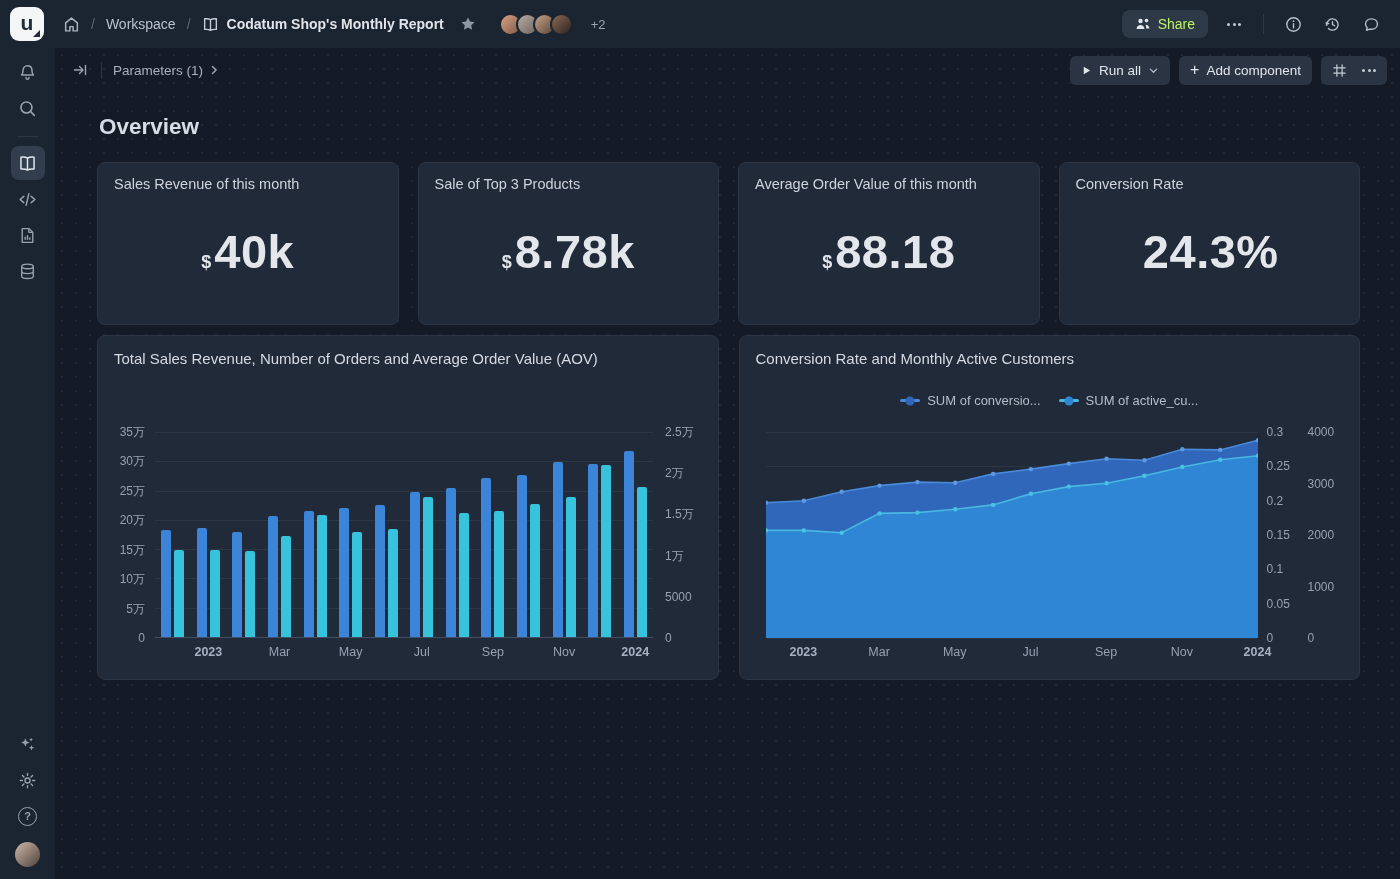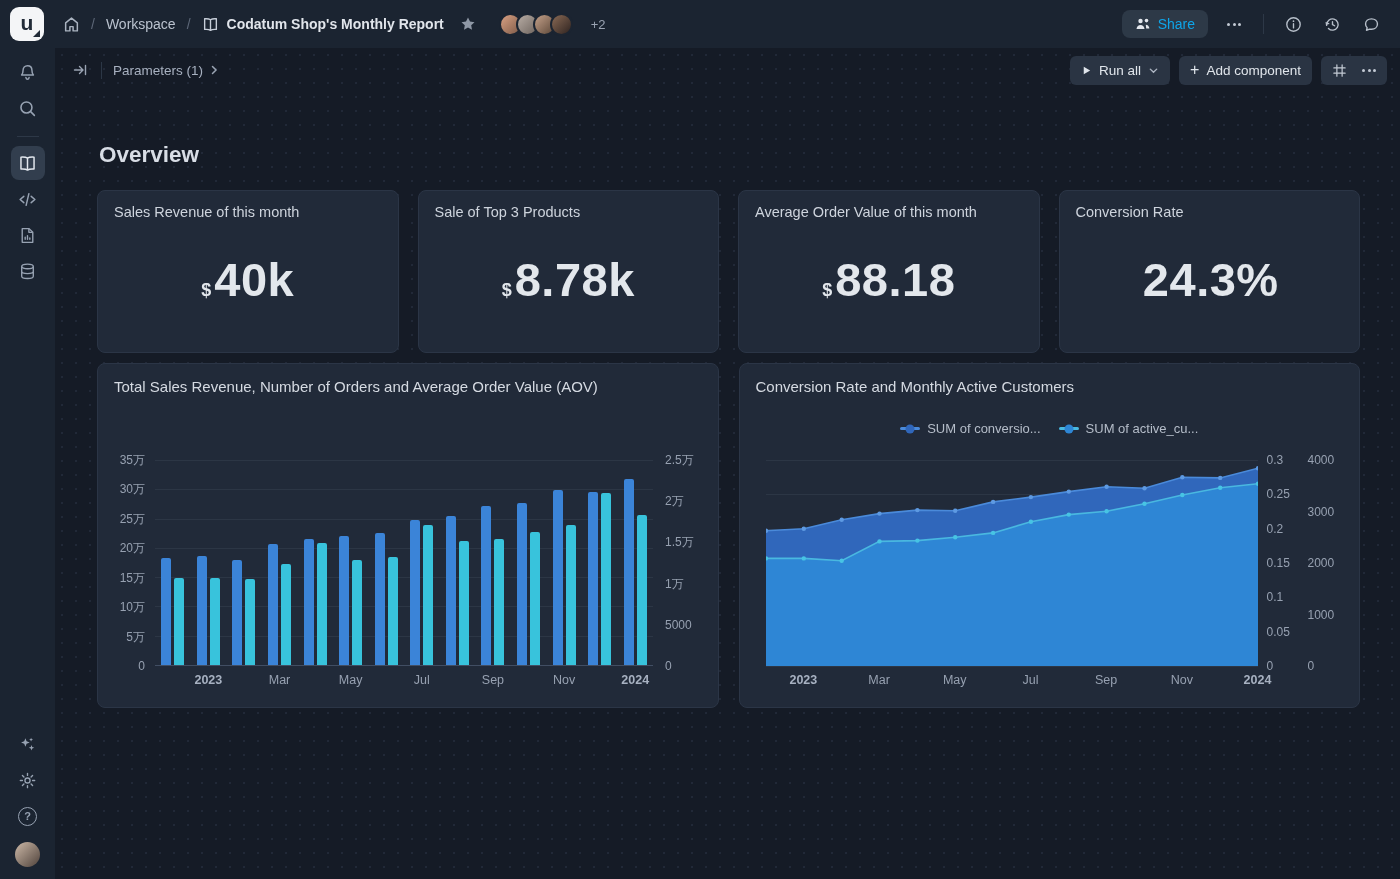--- a/index.html
+++ b/index.html
@@ -19,21 +19,21 @@
   .logo::after { content:""; position:absolute; right:4px; bottom:4px; border-style:solid; border-width:0 0 7px 7px; border-color:transparent transparent #222b38 transparent; }
   .crumb { display:flex; align-items:center; gap:11px; font-size:14px; color:#bac2ce; }
   .crumb .sep { color:#5d6778; }
   .crumb-doc { display:flex; align-items:center; gap:8px; color:#e1e5eb; font-weight:600; }
   .icon { display:inline-flex; align-items:center; justify-content:center; }
   .avatar-stack { display:flex; margin-left:12px; }
   .avatar { width:23px; height:23px; border-radius:50%; border:2px solid #1b2431; margin-left:-6px; }
   .avatar:first-child { margin-left:0; }
   .more-count { color:#9aa3b2; font-size:13px; margin-left:7px; }
   .topbar-right { margin-left:auto; display:flex; align-items:center; gap:13px; }
-  .share-btn { display:flex; align-items:center; gap:7px; background:#2d3947; border-radius:8px; padding:6px 13px; font-size:14px; color:#0ea5e9; cursor:pointer;margin-left:44px; }
+  .share-btn { display:flex; align-items:center; gap:7px; background:#2d3947; border-radius:8px; padding:6px 13px; font-size:14px; color:#bef264; cursor:pointer;margin-left:44px; }
   .icon-btn { width:26px; height:26px; display:flex; align-items:center; justify-content:center; cursor:pointer; color:#b7bfca; }
   .tb-divider { width:1px; height:20px; background:#2d3847; margin:0 3px; }
 
   
   .sidebar { position:fixed; top:48px; left:0; bottom:0; width:55px; background:#1b2431; display:flex; flex-direction:column; align-items:center; padding:7px 0 12px; }
   .side-item { width:34px; height:34px; display:flex; align-items:center; justify-content:center; border-radius:8px; margin-bottom:2px; color:#97a2b2; cursor:pointer; }
   .side-item.active { background:#323e4e; color:#e2e7ee; }
   .side-divider { width:22px; height:1px; background:#2d3847; margin:9px 0; }
   .side-spacer { flex:1; }
   .side-avatar { width:25px; height:25px; border-radius:50%; margin-top:7px; cursor:pointer; }
@@ -54,21 +54,21 @@
   .ellipsis-dots i { width:3px; height:3px; border-radius:50%; background:#c3cad4; }
 
   .content { padding:5px 40px 0 42px; }
   .title-row { display:grid; grid-template-columns:1fr 623px; gap:20px; margin-top:5px; }
   .page-title { font-size:31px; font-weight:700; color:#d8dde5; margin:0; letter-spacing:0.2px; }
   .desc { font-size:15px; color:#c5ccd6; line-height:1.4; padding-top:2px; }
   .desc-heading { margin-bottom:15px; }
   .desc ul { list-style:none; margin:0; padding:0; }
   .desc li { position:relative; padding-left:17px; margin-bottom:5px; }
   .desc li::before { content:"•"; position:absolute; left:2px; }
-  .section-title { font-size:22.5px; font-weight:700; color:#d8dde5; margin:40px 0 0 2px; }
+  .section-title { font-size:22.5px; font-weight:700; color:#d8dde5; margin:12px 0 0 2px; }
 
   .card { background:#212a39; border:1px solid #2b3546; border-radius:8px; }
 
   .kpi-row { display:grid; grid-template-columns:repeat(4,1fr); gap:19px; margin-top:22px; }
   .kpi { height:163px; padding:13px 16px; display:flex; flex-direction:column; }
   .kpi-title { font-size:14.5px; color:#ced4dd; }
   .kpi-value { flex:1; display:flex; align-items:center; justify-content:center; }
   .kpi-value-inner { display:flex; align-items:baseline; gap:3px; }
   .kpi-cur { font-size:18px; font-weight:700; color:#e3e7ec; }
   .kpi-num { font-size:47px; font-weight:700; color:#e3e7ec; letter-spacing:0.5px; }

